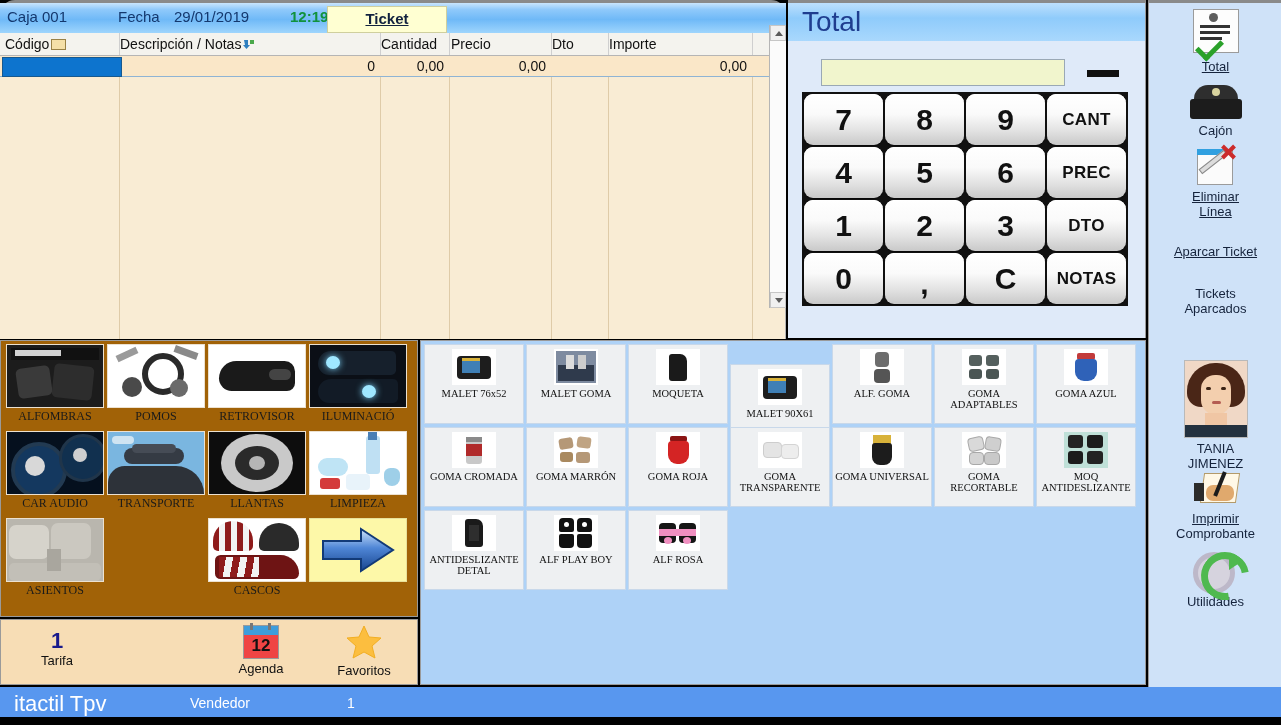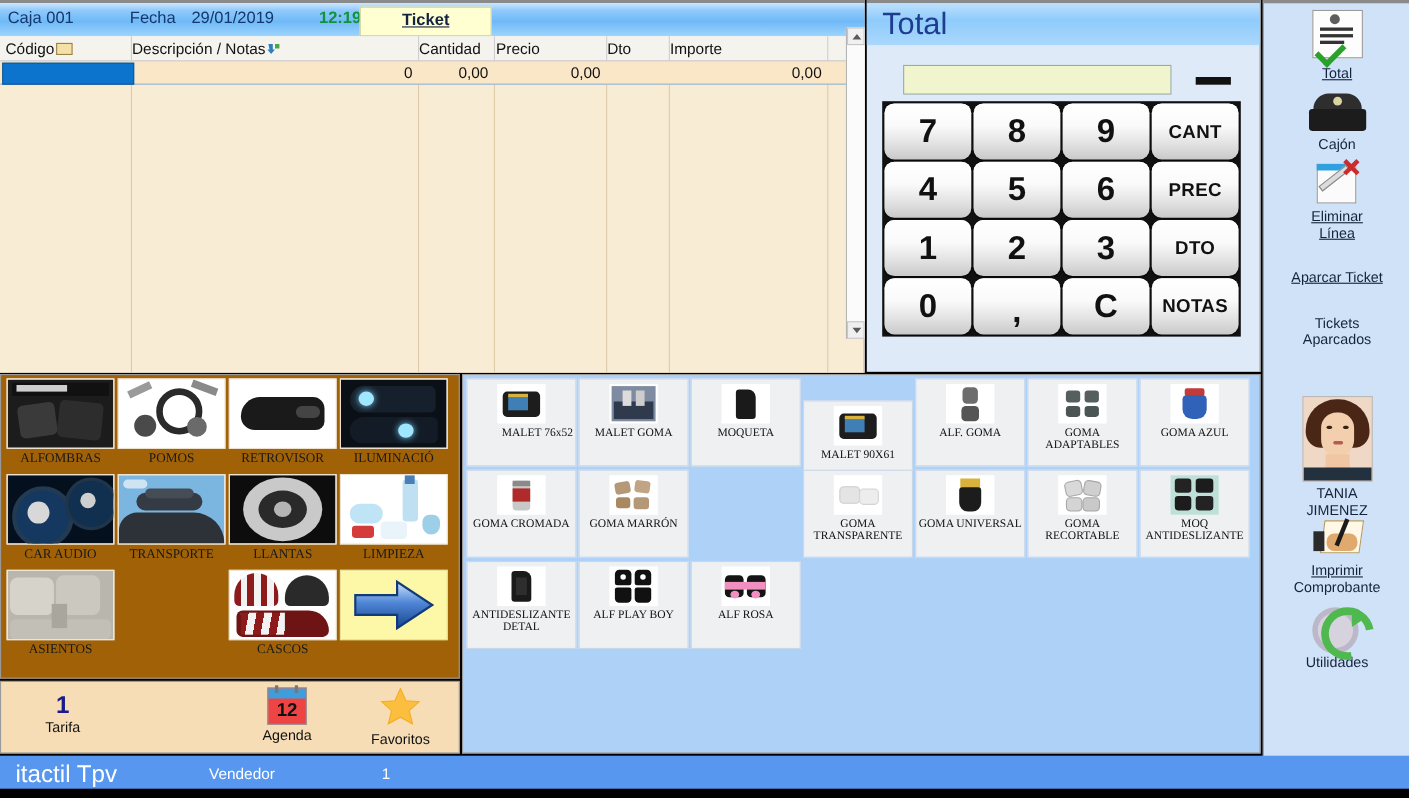--- a/index.html
+++ b/index.html
@@ -5,21 +5,21 @@
 <style>
   html,body{margin:0;padding:0;background:#000;}
   body{width:1281px;height:725px;overflow:hidden;
        font-family:"Liberation Sans",sans-serif;-webkit-font-smoothing:antialiased;}
 
   
   #app{position:relative;width:1281px;height:725px;background:#000;}
 
   
   #ticket-panel{position:absolute;left:0;top:0;width:786px;height:338px;
-     background:#fff;box-sizing:border-box;border-top:3px solid #8a8a8a;}
+     background:#fff;box-sizing:border-box;border-top:3px solid #8a8a8a;border-radius:15px;}
   #ticket-header{height:30px;
      background:linear-gradient(to bottom,#c9e5fd 0%,#8fc9fb 22%,#6fb9f7 55%,#9ed5fd 100%);
      position:relative;}
   .hdr-txt{position:absolute;top:5px;font-size:15px;color:#14386e;white-space:nowrap;}
   #hdr-caja{left:7px;}
   #hdr-caja-num{left:42px;color:#14386e;}
   #hdr-fecha{left:118px;}
   #hdr-fecha-val{left:174px;}
   #hdr-hora{left:290px;color:#11923c;font-weight:bold;}
   #ticket-tab{position:absolute;left:327px;top:3px;width:118px;height:25px;
@@ -528,21 +528,21 @@
     </div>
     <div class="bl-item" style="left:323px;width:80px;top:5px">
       <svg width="38" height="34" viewBox="0 0 38 34">
         <polygon points="19,1 24,12 36,13 27,21 30,33 19,27 8,33 11,21 2,13 14,12" fill="#fcbe3f" stroke="#f2ae22" stroke-width="1"></polygon>
       </svg>
       <div class="bl-lbl" style="margin-top:0">Favoritos</div>
     </div>
   </div>
 
   <div id="prod-panel">
-      <div class="prod" style="left: 3px; top: 3px; text-align: right;">
+      <div class="prod" style="left: 3px; top: 3px;">
         <div class="prod-img">
           <i style="position:absolute;left:5px;top:7px;width:34px;height:23px;background:#1d1d1d;border-radius:4px"></i>
           <i style="position:absolute;left:10px;top:11px;width:18px;height:13px;background:#3f7fb5"></i>
           <i style="position:absolute;left:10px;top:9px;width:18px;height:3px;background:#d8b23a"></i>
         </div>
         <div class="prod-lbl">MALET 76x52</div>
       </div>
       <div class="prod" style="left: 105px; top: 3px;">
         <div class="prod-img">
           <i style="position:absolute;inset:2px;background:#7e8ba0"></i>
@@ -598,20 +598,27 @@
         <div class="prod-lbl">GOMA CROMADA</div>
       </div>
       <div class="prod" style="left: 105px; top: 86px;">
         <div class="prod-img">
           <i style="position:absolute;left:5px;top:6px;width:14px;height:11px;background:#b59877;border-radius:3px;transform:rotate(-10deg)"></i>
           <i style="position:absolute;left:23px;top:5px;width:14px;height:11px;background:#c0a483;border-radius:3px;transform:rotate(8deg)"></i>
           <i style="position:absolute;left:6px;top:20px;width:13px;height:10px;background:#a9895f;border-radius:3px"></i>
           <i style="position:absolute;left:22px;top:20px;width:14px;height:11px;background:#b59877;border-radius:3px"></i>
         </div>
         <div class="prod-lbl">GOMA MARRÓN</div>
+      </div>
+      <div class="prod" style="left: 207px; top: 86px;">
+        <div class="prod-img">
+          <i style="position:absolute;left:14px;top:4px;width:17px;height:6px;background:#8b1414;border-radius:2px"></i>
+          <i style="position:absolute;left:12px;top:9px;width:21px;height:23px;background:#d42424;border-radius:4px 4px 9px 9px"></i>
+        </div>
+        <div class="prod-lbl">GOMA ROJA</div>
       </div>
       <div class="prod" style="left: 309px; top: 86px;">
         <div class="prod-img">
           <i style="position:absolute;left:5px;top:10px;width:17px;height:14px;background:#e4e4e4;border:1px solid #cdcdcd;border-radius:4px"></i>
           <i style="position:absolute;left:23px;top:12px;width:16px;height:13px;background:#ededed;border:1px solid #d4d4d4;border-radius:4px"></i>
         </div>
         <div class="prod-lbl">GOMA TRANSPARENTE</div>
       </div>
       <div class="prod" style="left: 411px; top: 86px;">
         <div class="prod-img">

